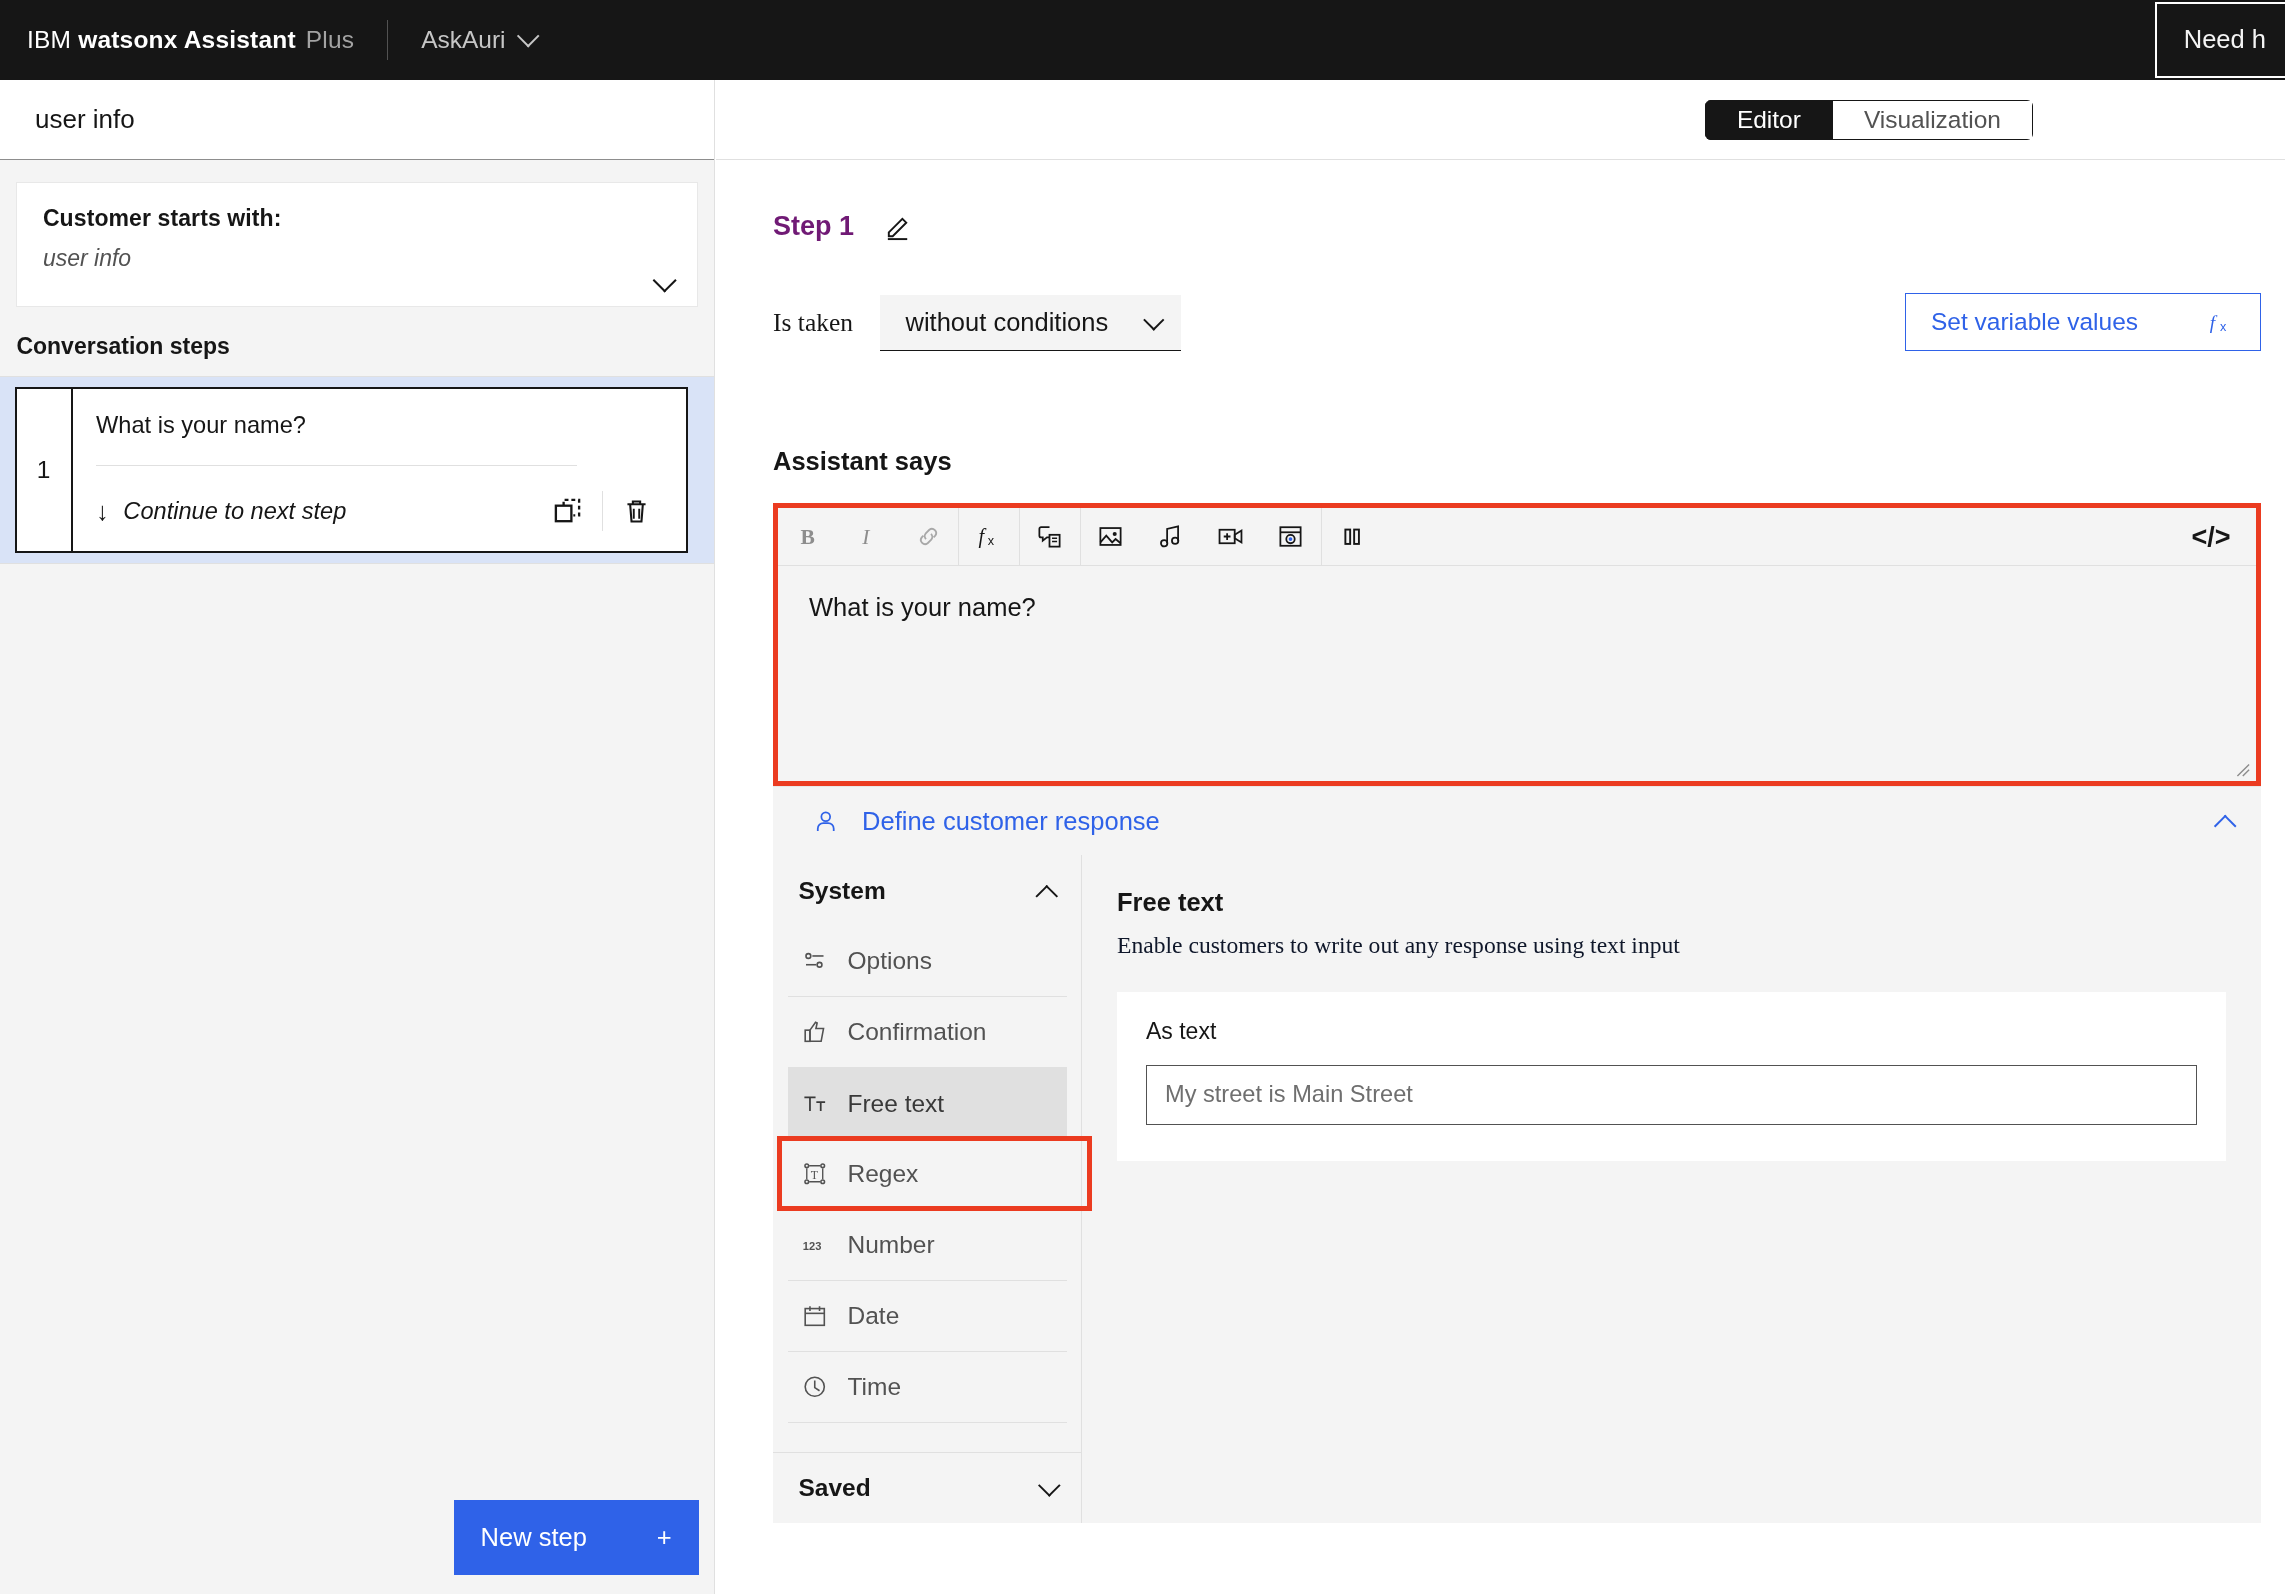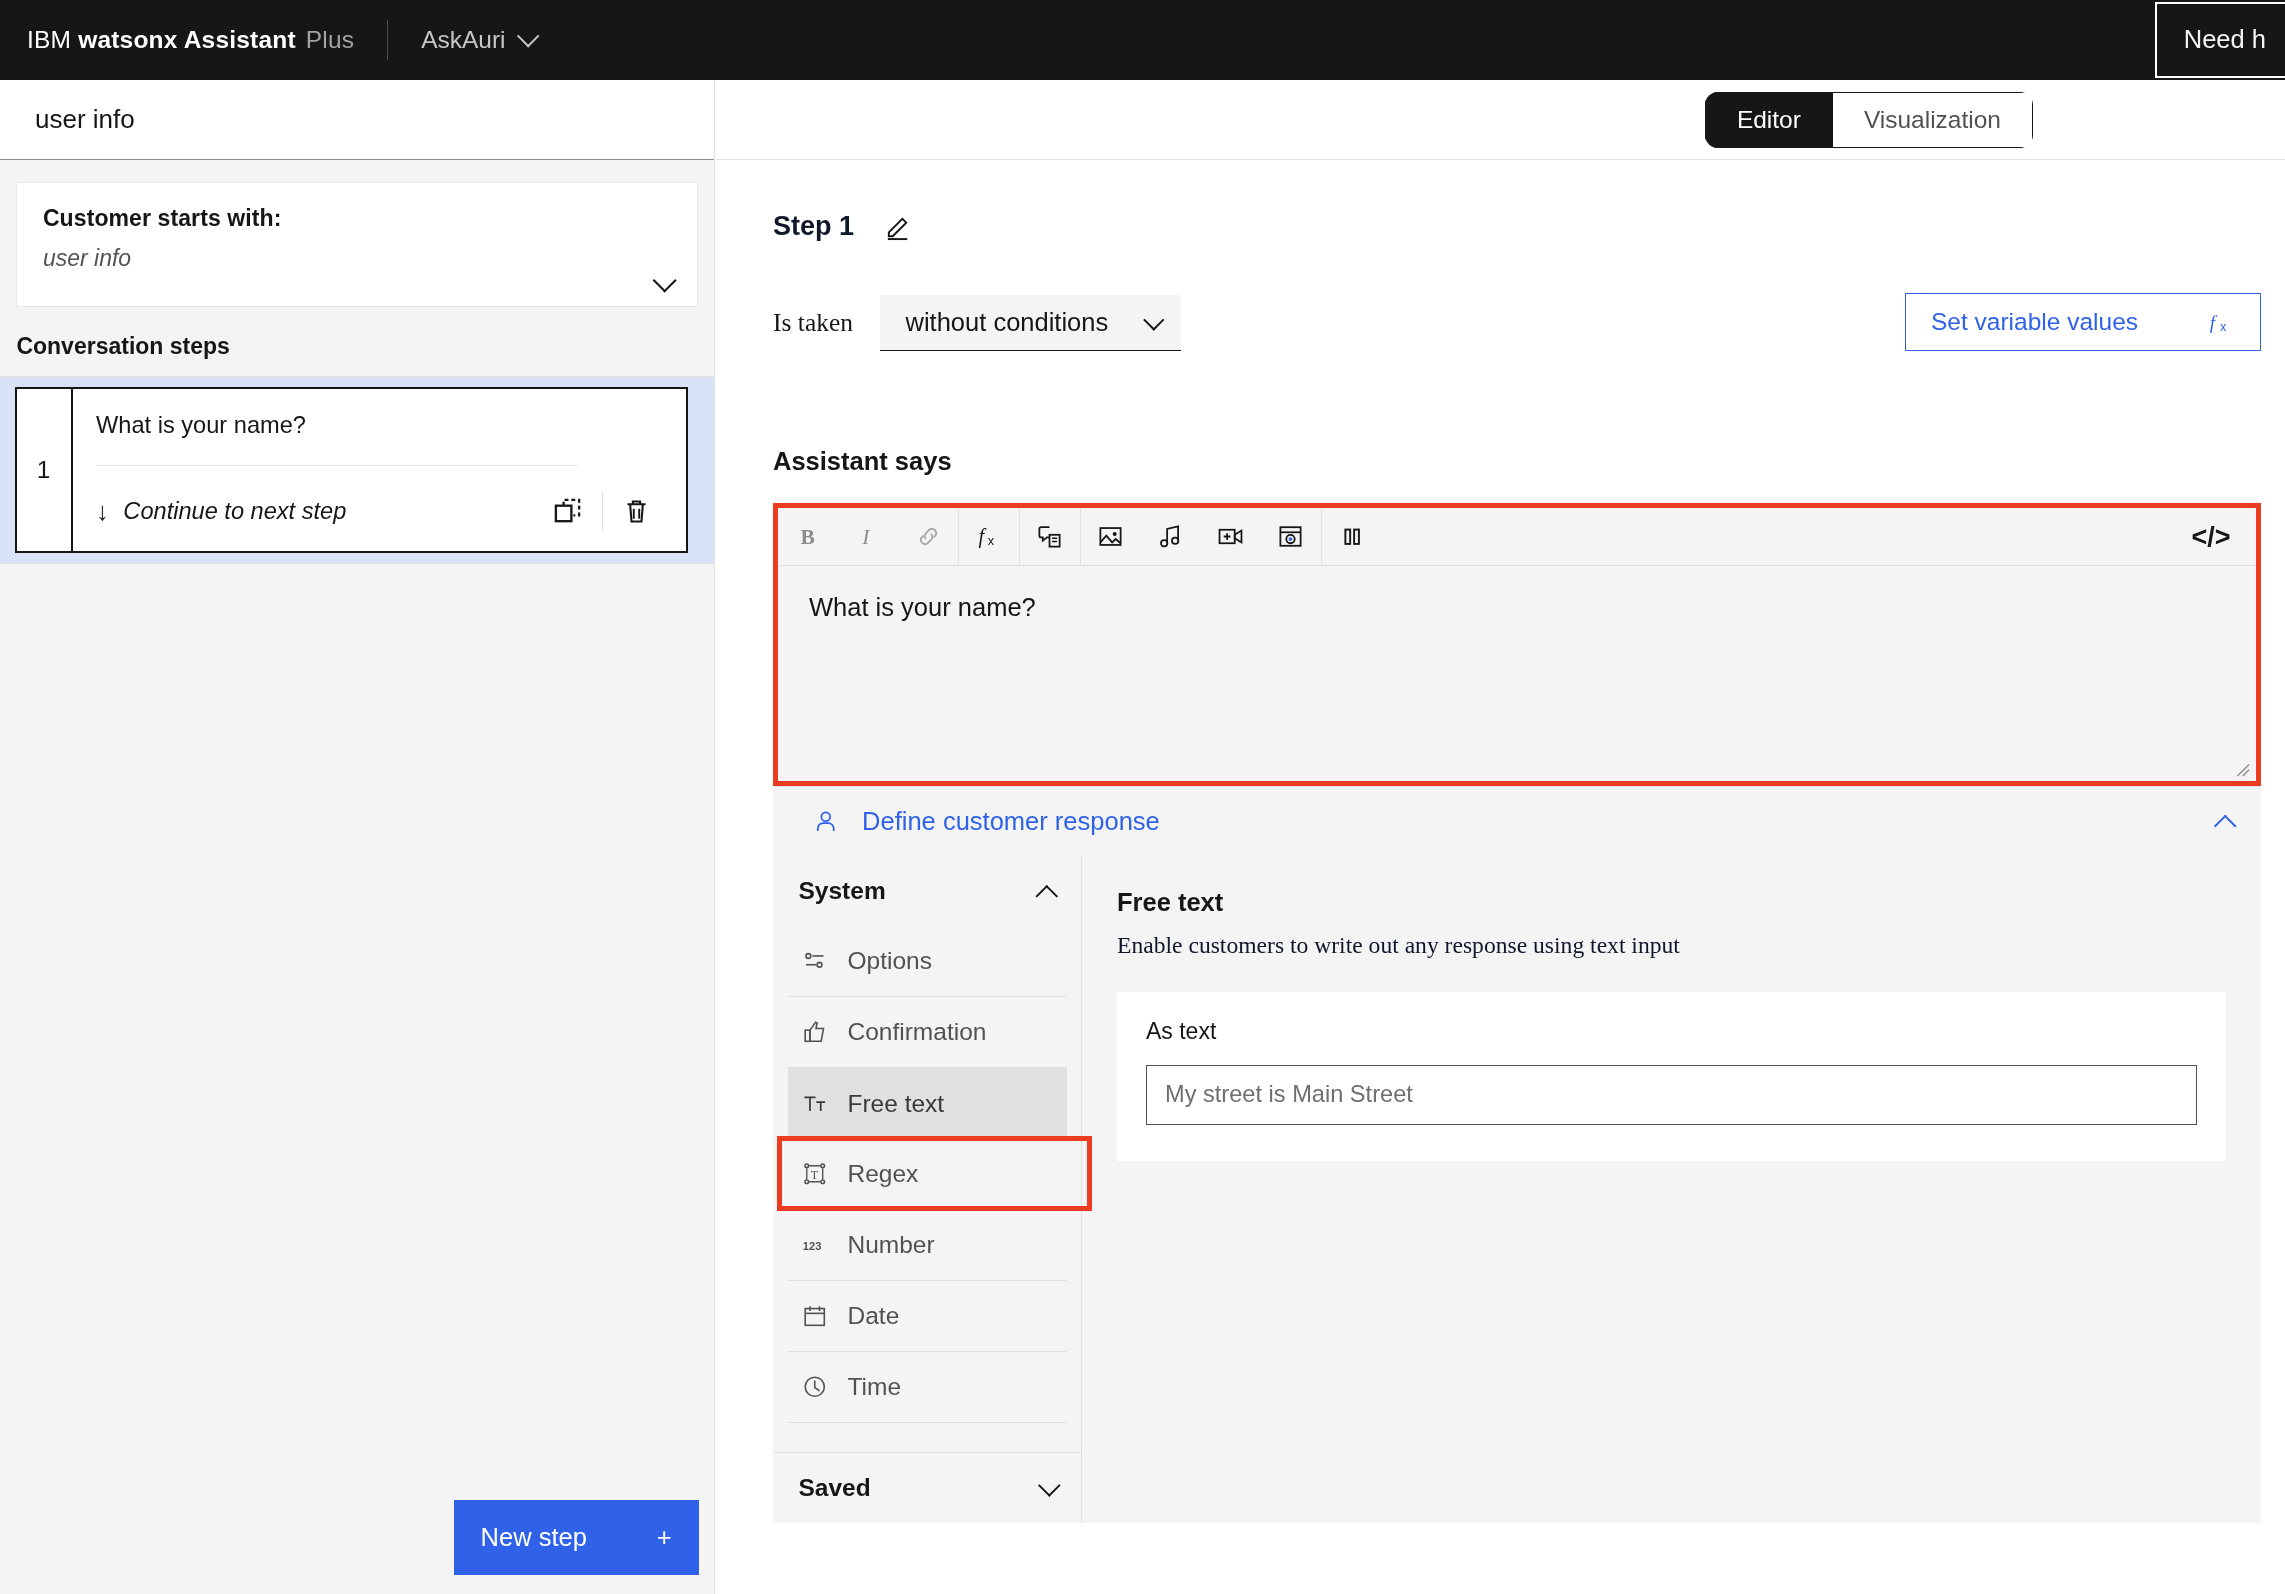--- a/index.html
+++ b/index.html
@@ -70,28 +70,28 @@
   .newstep-wrap { position:absolute; left:0; bottom:0; width:715px; padding:0 16.4px 20px 0; display:flex; justify-content:flex-end; }
   .newstep-btn {
     background:#2f62e8; color:#fff; border:none; width:245px; height:75px;
     display:flex; align-items:center; justify-content:space-between;
     padding:0 27px; font-size:25.5px; font-family:inherit; cursor:pointer;
   }
 
   
   .main { position:absolute; left:716px; top:80px; width:1570px; height:1515px; background:#fff; }
   .tabs-row { height:80px; border-bottom:0.9px solid #e0e0e0; display:flex; align-items:center; justify-content:flex-end; padding-right:253px; }
-  .seg { display:flex; height:56px; border-radius:13px; overflow:hidden; }
+  .seg { display:flex; height:40px; border-radius:6px; overflow:hidden; }
   .seg-btn { display:flex; align-items:center; justify-content:center; font-size:24.5px; padding:0 31px; font-family:inherit; cursor:pointer; }
   .seg-btn.active { background:#161616; color:#ffffff; border:0.9px solid #161616; }
   .seg-btn.inactive { background:#ffffff; color:#525252; border:0.9px solid #161616; border-left:none; }
 
   .content { padding:51px 0 0 57px; position:relative; height:1435px; }
   .step-head { display:flex; align-items:center; gap:29px; }
-  .step-head h2 { font-size:27px; font-weight:700; color:#0f172a; }
+  .step-head h2 { font-size:27px; font-weight:700; color:#701a75; }
   .pencil { width:31px; height:31px; }
 
   .cond-row { display:flex; align-items:center; margin-top:53px; gap:27px; position:relative; }
   .cond-label { font-size:25.5px; color:#161616; font-family:"Liberation Serif", serif; }
   .cond-select {
     background:#f4f4f4; border:none; border-bottom:1.8px solid #161616;
     height:56px; min-width:273px; display:flex; align-items:center; gap:36px;
     padding:0 22px 0 25.5px; font-size:25.5px; color:#161616; cursor:pointer;
   }
   .cond-chev { width:14.5px; height:14.5px; border-right:2.3px solid #161616; border-bottom:2.3px solid #161616; transform:rotate(45deg) translateY(-3.6px); }

